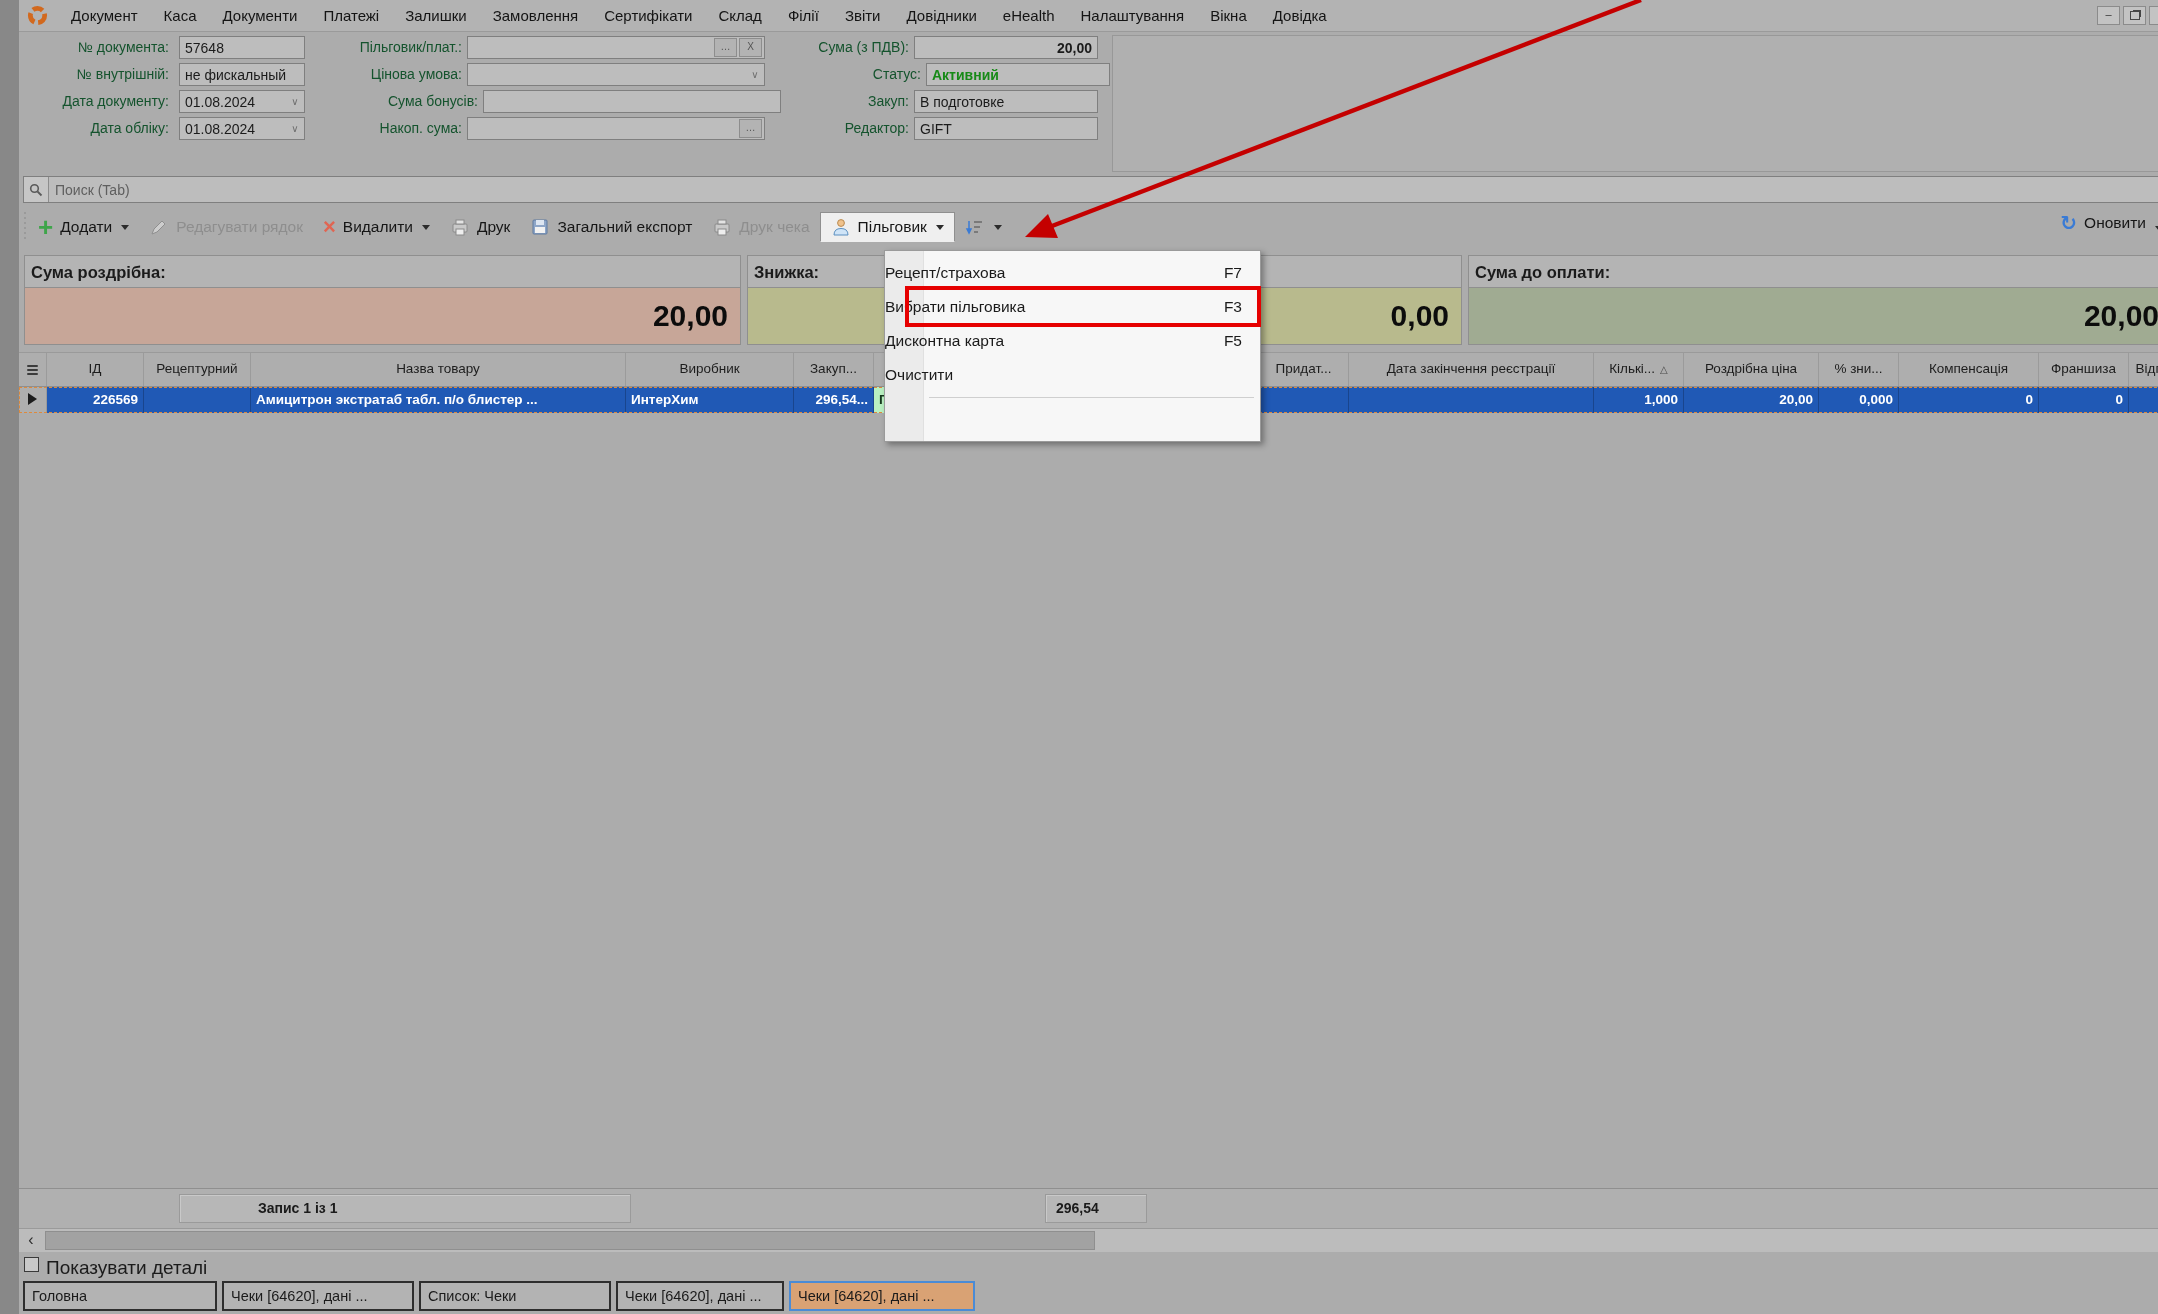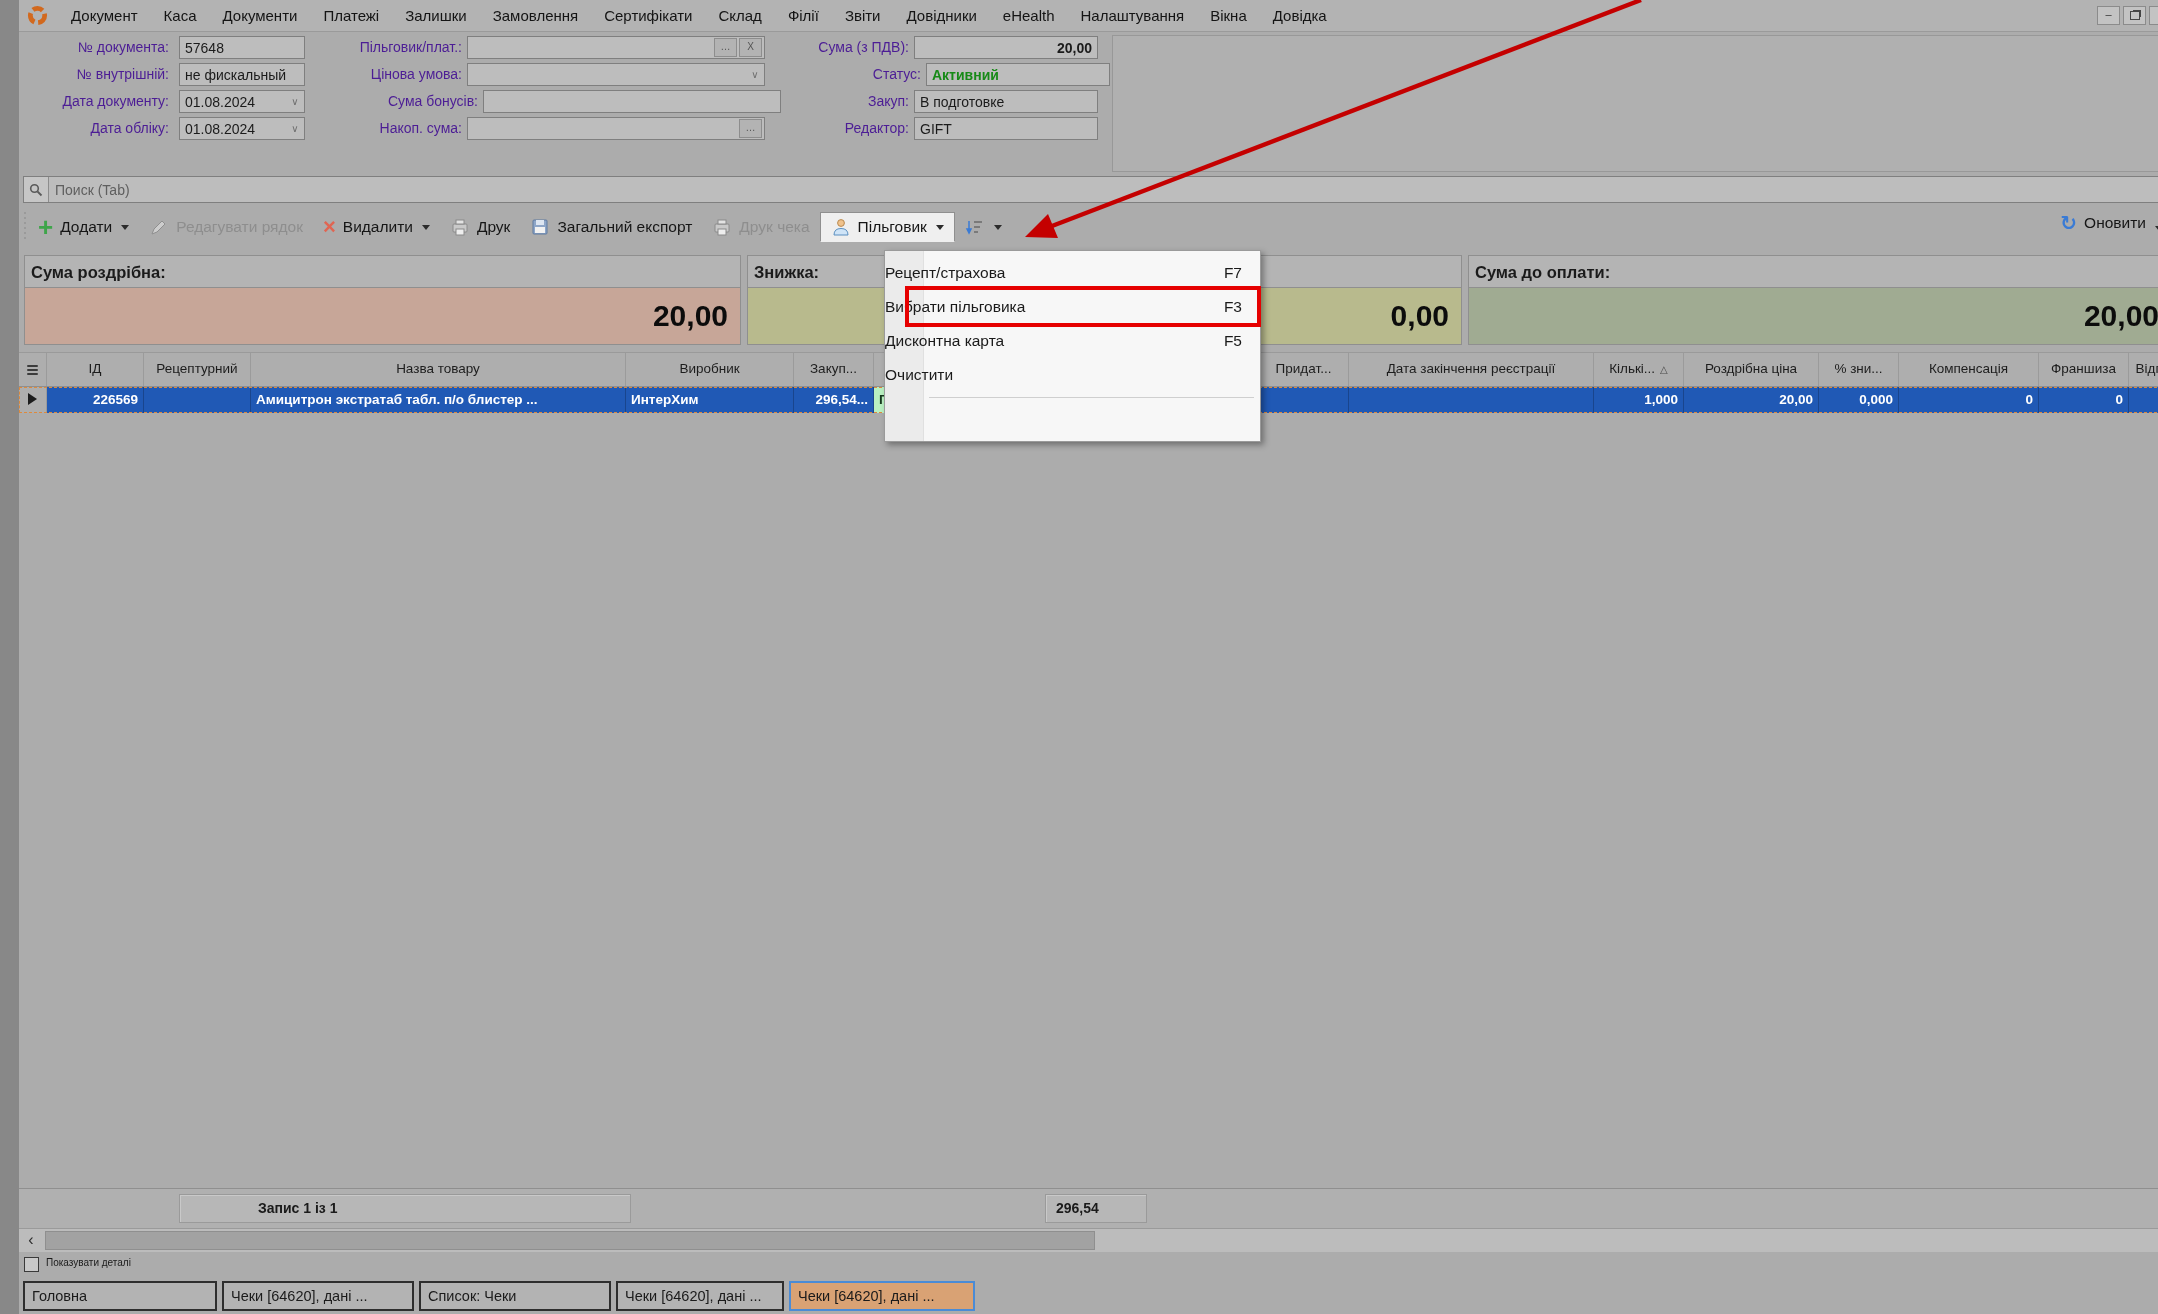--- a/index.html
+++ b/index.html
@@ -12,21 +12,21 @@
   
   .menubar{position:absolute;left:0;top:0;width:2158px;height:31px;background:#b3b3b3;border-bottom:1px solid #9a9a9a;display:flex;align-items:center;}
   .logo{width:21px;height:21px;margin:0 10px 0 8px;flex:0 0 auto;}
   .menu-item{padding:0 13px;font-size:15px;line-height:30px;color:#141414;cursor:default;}
   .winbtns{position:absolute;right:5px;top:6px;display:flex;gap:3px;}
   .winbtn{width:21px;height:17px;background:#c3c3c3;border:1px solid #8b8b8b;font-size:11px;line-height:15px;text-align:center;color:#333;}
   .winbtn .rsq{display:block;width:8px;height:7px;border:1px solid #444;margin:4px auto 0;background:transparent;box-shadow:2px -2px 0 -1px #444;}
   
   .formarea{position:absolute;left:0;top:32px;width:2158px;height:142px;}
   .frow{position:absolute;height:23px;}
-  .flabel{position:absolute;top:3px;text-align:right;font-size:14px;color:#4c1d95;white-space:nowrap;}
+  .flabel{position:absolute;top:3px;text-align:right;font-size:14px;color:#14532d;white-space:nowrap;}
   .field{position:absolute;height:23px;background:#bdbdbd;border:1px solid #7f7f7f;box-sizing:border-box;display:flex;align-items:center;}
   .field .val{flex:1;padding:0 5px;font-size:14px;white-space:nowrap;overflow:hidden;}
   .field .val.bold{font-weight:bold;}
   .field .val.right{text-align:right;}
   .chev{width:18px;height:100%;display:flex;align-items:center;justify-content:center;color:#6f6f6f;font-size:10px;flex:0 0 auto;}
   .mbtn{width:21px;height:17px;margin-right:2px;background:#b3b3b3;border:1px solid #8d8d8d;font-size:10px;line-height:15px;text-align:center;color:#555;flex:0 0 auto;}
   .sidepanel{position:absolute;left:1093px;top:3px;width:1060px;height:137px;background:#b0b0b0;border:1px solid #989898;box-sizing:border-box;}
   
   .searchbar{position:absolute;left:4px;top:176px;width:2150px;height:27px;background:#bdbdbd;border:1px solid #7f7f7f;box-sizing:border-box;display:flex;align-items:center;}
   .searchbtn{width:24px;height:25px;border-right:1px solid #8d8d8d;background:#c6c6c6;display:flex;align-items:center;justify-content:center;flex:0 0 auto;}
@@ -70,21 +70,21 @@
   .ddsep{position:absolute;left:44px;right:6px;height:1px;background:#cfcfcf;}
   .redrect{position:absolute;left:886px;top:286px;width:356px;height:41px;border:4px solid #e60000;box-sizing:border-box;z-index:11;}
   
   .footerbar{position:absolute;left:0;top:1188px;width:2158px;height:39px;background:#b0b0b0;border-top:1px solid #8f8f8f;}
   .fcell{position:absolute;top:5px;height:29px;background:#b7b7b7;border:1px solid #9a9a9a;box-shadow:inset 1px 1px 0 #c9c9c9;box-sizing:border-box;font-weight:bold;font-size:14px;line-height:27px;white-space:nowrap;}
   .hscroll{position:absolute;left:0;top:1228px;width:2158px;height:23px;background:#bcbcbc;border-top:1px solid #9a9a9a;}
   .harrow{position:absolute;top:2px;width:20px;height:19px;color:#2e2e2e;font-size:16px;line-height:18px;text-align:center;}
   .hthumb{position:absolute;left:26px;top:2px;width:1050px;height:19px;background:#a2a2a2;border:1px solid #8f8f8f;box-sizing:border-box;}
   .detailsrow{position:absolute;left:0;top:1254px;width:2158px;height:26px;}
   .cbx{position:absolute;left:5px;top:3px;width:15px;height:15px;background:#c9c9c9;border:1.5px solid #3a3a3a;box-sizing:border-box;}
-  .cblabel{position:absolute;left:27px;top:3px;font-size:10px;}
+  .cblabel{position:absolute;left:27px;top:3px;font-size:19px;}
   .tabs{position:absolute;left:0;top:1281px;width:2158px;height:33px;}
   .tab{position:absolute;top:0;height:30px;background:#b3b3b3;border:2px solid #2e2e2e;box-sizing:border-box;font-size:14.5px;line-height:26px;padding-left:7px;white-space:nowrap;overflow:hidden;}
   .tab.active{background:#d9a274;border:2px solid #4b8bd5;}
   
   .annot{position:absolute;left:0;top:0;width:2158px;height:1314px;z-index:12;pointer-events:none;}
 </style>
 </head>
 <body>
 
 <div class="app">

